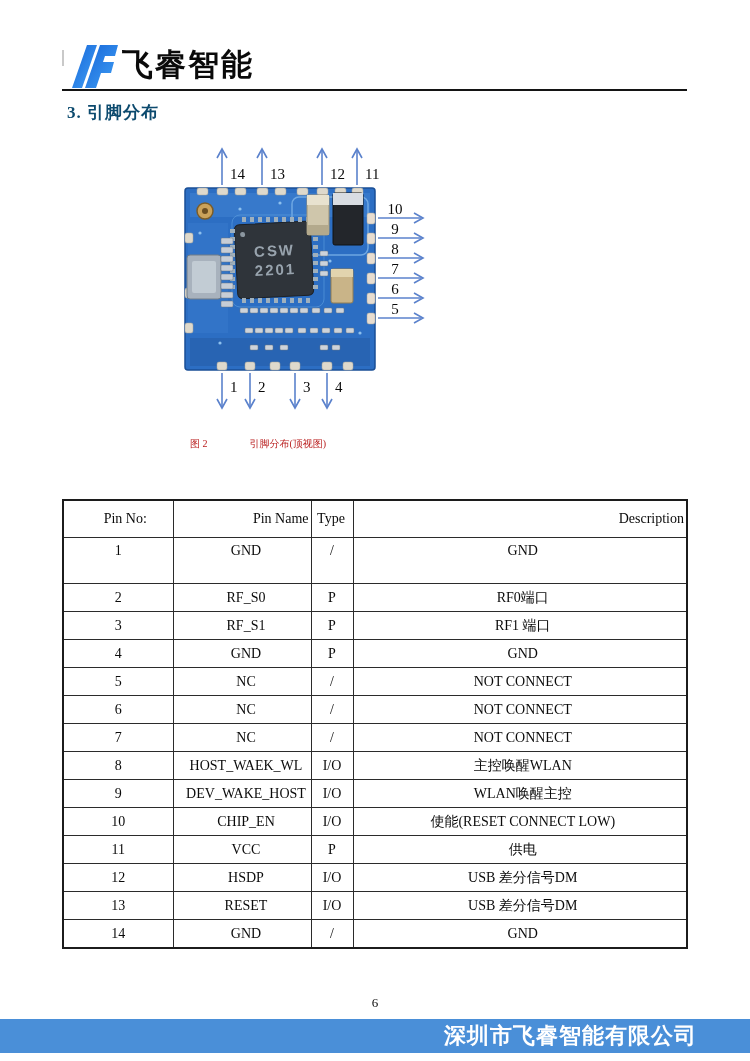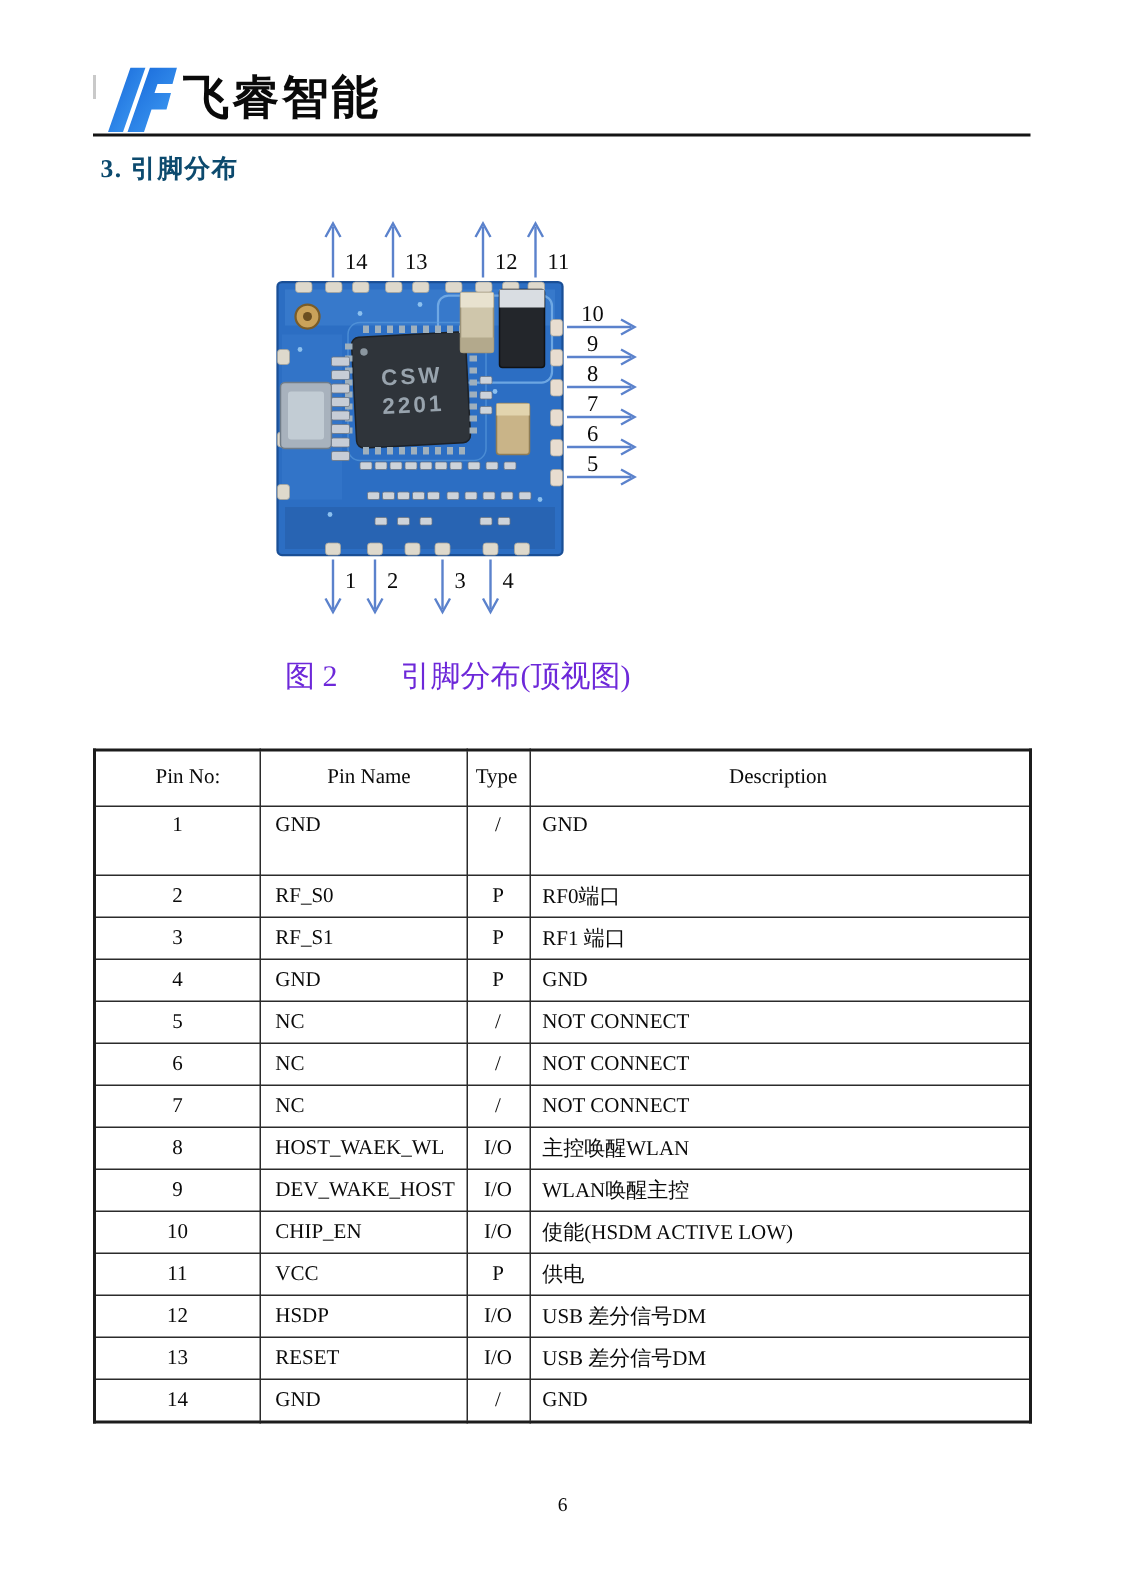--- a/index.html
+++ b/index.html
@@ -11,32 +11,32 @@
   .logo-icon{position:absolute;left:72px;top:45px;width:46px;height:43px;}
   .logo-text{position:absolute;left:122px;top:44px;font-size:31px;font-weight:bold;
              letter-spacing:2px;color:#0a0a0a;}
   .header-rule{position:absolute;left:62px;top:89px;width:625px;height:2px;background:#141414;}
 
   .section-title{position:absolute;left:67px;top:101px;font-size:17px;font-weight:bold;
                  letter-spacing:1px;color:#0c4a6e;white-space:pre;}
 
   
   .fig-svg{position:absolute;left:180px;top:143px;width:260px;height:278px;}
-  .fig-caption{position:absolute;left:190px;top:437px;font-size:20px;color:#6d28d9;}
+  .fig-caption{position:absolute;left:190px;top:437px;font-size:10px;color:#b91c1c;}
   .fig-caption .cap-label{margin-right:42px;}
 
   
   .pin-table{position:absolute;left:62px;top:499px;width:625px;border-collapse:collapse;
              table-layout:fixed;font-size:14px;color:#0a0a0a;}
   .pin-table th,.pin-table td{border:1px solid #2b2b2b;padding:0 2px;vertical-align:middle;
-             overflow:hidden;white-space:nowrap;}
+             overflow:hidden;white-space:nowrap;text-align:center;}
   .pin-table{border:2px solid #1c1c1c;}
   .pin-table col.c0{width:110px;} .pin-table col.c1{width:138px;}
   .pin-table col.c2{width:42px;}  .pin-table col.c3{width:334px;}
-  .pin-table thead th{height:36px;font-weight:normal;text-align:center;padding-left:10px;}
+  .pin-table thead th{height:36px;font-weight:normal;text-align:right;padding-left:10px;}
   .pin-table thead th.h0{text-align:center;padding-left:16px;}
   .pin-table thead th.h2{text-align:center;padding-left:0;margin-top:46px;}
   .pin-table thead th.h3{padding-left:0;}
   .pin-table td{height:27px;}
   .pin-table td.c0{text-align:center;}
   .pin-table td.c1{padding-left:10px;}
   .pin-table td.c2{text-align:center;}
   .pin-table td.c3{padding-left:8px;}
   .pin-table tr.tall td{height:40px;vertical-align:top;padding-top:5px;}
 
@@ -340,21 +340,21 @@
         <tr>
           <td class="c0">9</td>
           <td class="c1">DEV_WAKE_HOST</td>
           <td class="c2">I/O</td>
           <td class="c3">WLAN唤醒主控</td>
         </tr>
         <tr>
           <td class="c0">10</td>
           <td class="c1">CHIP_EN</td>
           <td class="c2">I/O</td>
-          <td class="c3">使能(HSDM ACTIVE LOW)</td>
+          <td class="c3">使能(RESET CONNECT LOW)</td>
         </tr>
         <tr>
           <td class="c0">11</td>
           <td class="c1">VCC</td>
           <td class="c2">P</td>
           <td class="c3">供电</td>
         </tr>
         <tr>
           <td class="c0">12</td>
           <td class="c1">HSDP</td>
@@ -370,14 +370,17 @@
         <tr>
           <td class="c0">14</td>
           <td class="c1">GND</td>
           <td class="c2">/</td>
           <td class="c3">GND</td>
         </tr>
       </tbody>
   </table>
 
   <div class="page-number">6</div>
+  <div class="footer-bar">
+    <span class="footer-company">深圳市飞睿智能有限公司</span>
+  </div>
 
 </div>
 
 </body></html>

